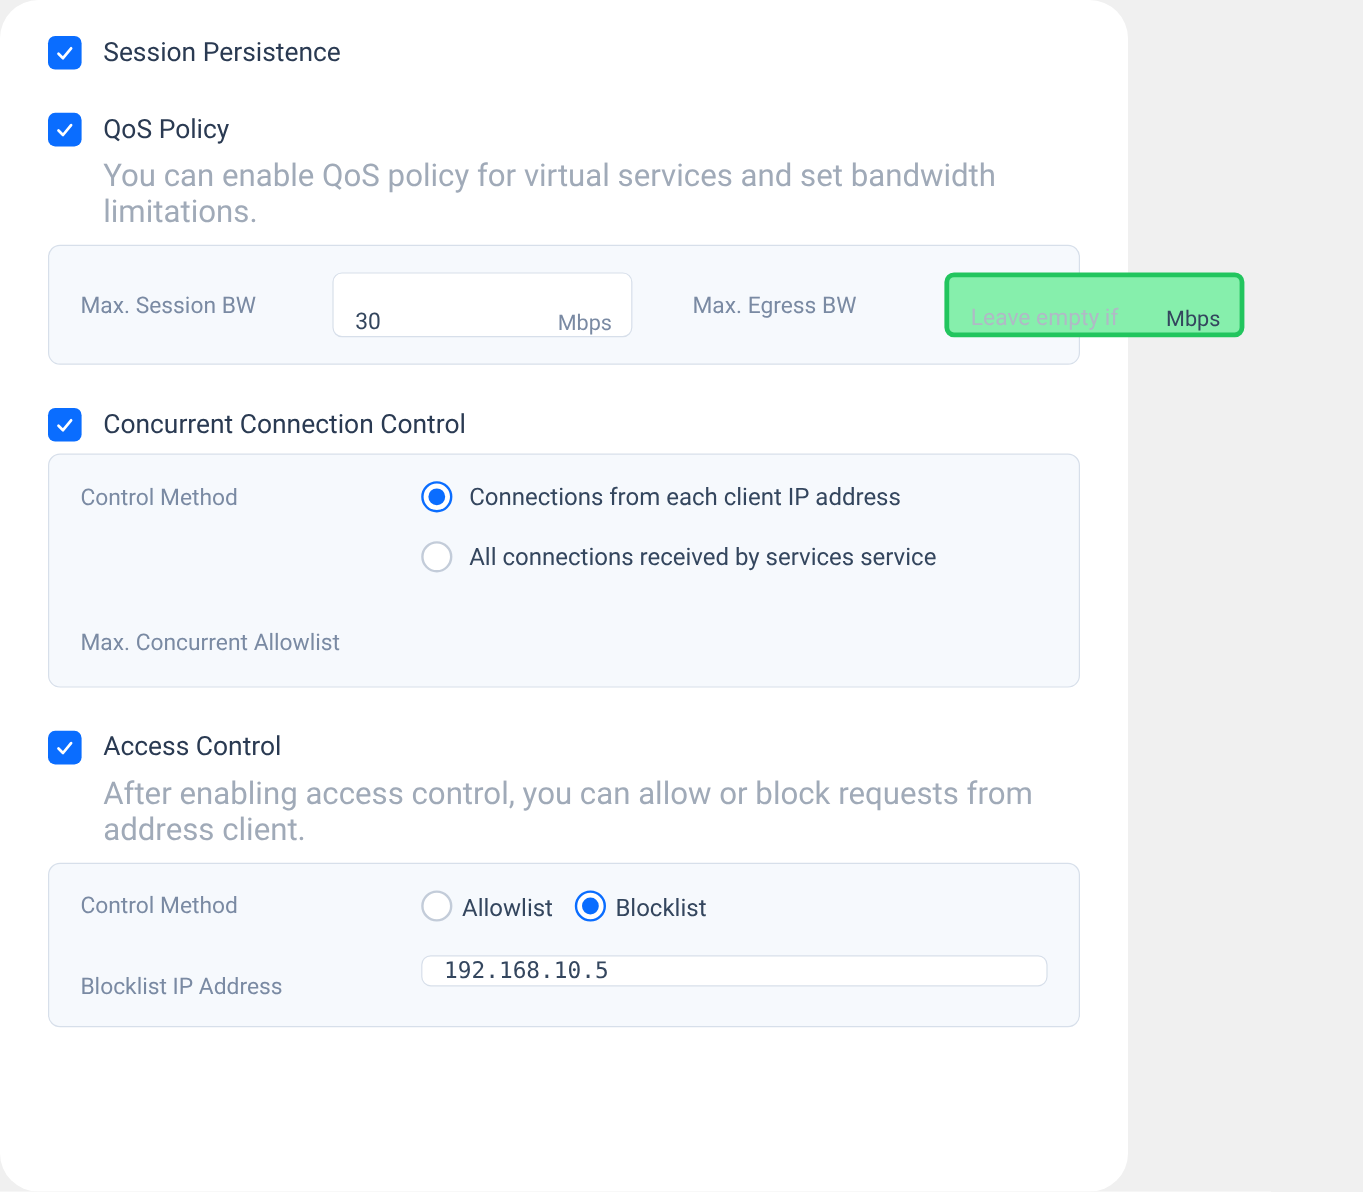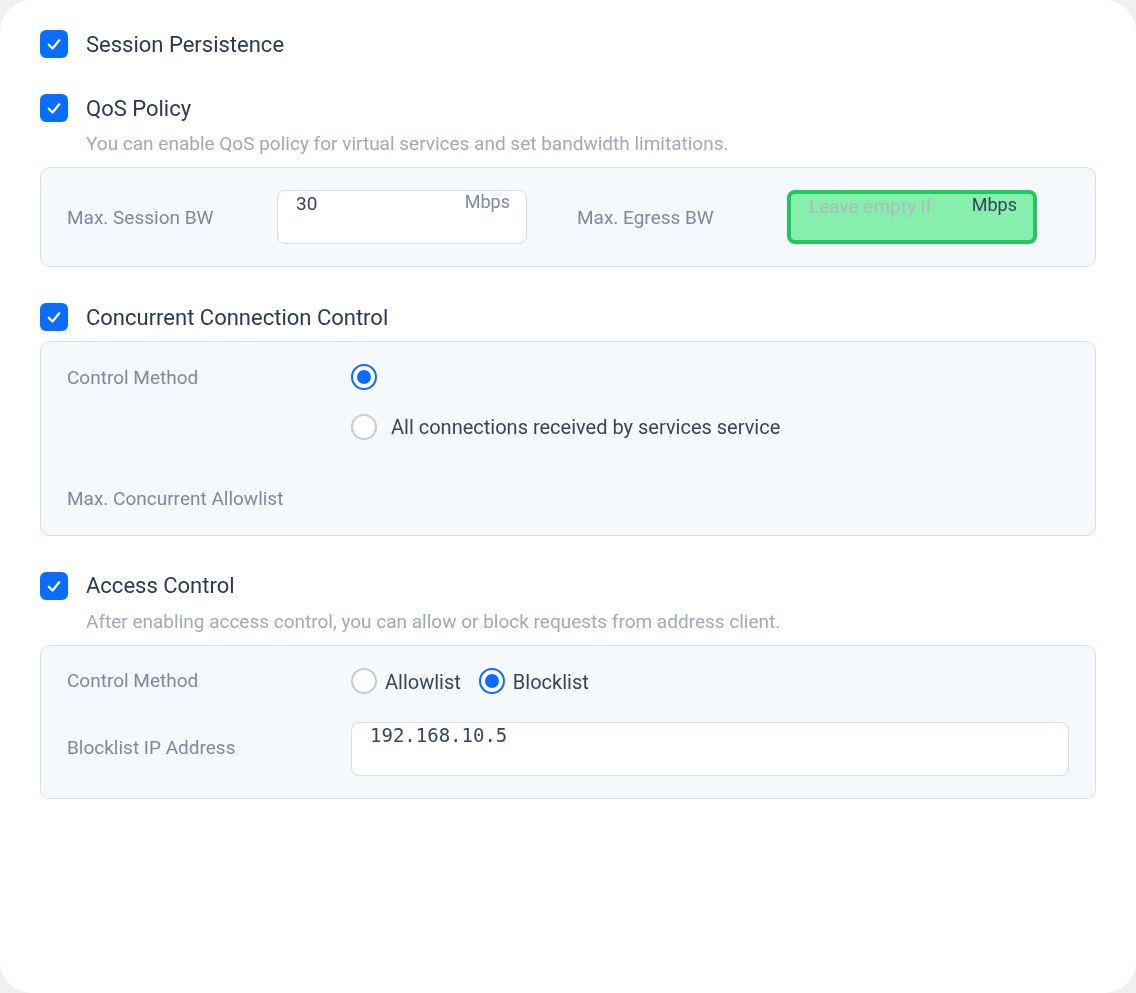--- a/index.html
+++ b/index.html
@@ -5,21 +5,21 @@
   * { box-sizing: border-box; }
   body {
     margin: 0;
     padding: 0;
     background: #f0f0f0;
     font-family: -apple-system, BlinkMacSystemFont, "Segoe UI", Roboto, "Helvetica Neue", Arial, sans-serif;
     font-size: 20px;
     color: #2c3e50;
   }
   .card {
-    width: 1136px;
+    width: 940px;
     min-height: 993px;
     background: #fff;
     border-radius: 32px;
     padding: 30px 40px 49px 40px;
     position: relative;
   }
   .section {
     margin-bottom: 36px;
   }
   .section-header {
@@ -48,21 +48,21 @@
     stroke-linecap: round;
     stroke-linejoin: round;
   }
   .section-title {
     font-size: 22px;
     color: #2a3a52;
     font-weight: 400;
   }
   .section-desc {
     color: #a0aab8;
-    font-size: 19px;
+    font-size: 26px;
     margin-left: 46px;
     margin-bottom: 12px;
   }
   .panel {
     border: 1px solid #d7dfea;
     background: #f6f9fd;
     border-radius: 10px;
     padding: 22px 26px;
   }
   .row {
@@ -78,21 +78,21 @@
     font-size: 19px;
     min-width: 180px;
   }
   .field-label.wide {
     min-width: 260px;
     max-width: 260px;
   }
   .input-wrap {
     position: relative;
     display: flex;
-    align-items: flex-start;
+    align-items: flex-end;
     background: #fff;
     border: 1px solid #d7dfea;
     border-radius: 8px;
     height: 54px;
     padding: 0 16px;
     flex: 0 0 auto;
   }
   .input-wrap.small { width: 250px; }
   .input-wrap.full { width: 100%; flex: 1; }
   .input-wrap.ghost {
@@ -178,20 +178,21 @@
   .radio-group-inline {
     display: flex;
     align-items: flex-end;
     gap: 8px;
   }
   .radio-group-inline .radio-label {
     margin-right: 10px;
   }
   .field-col {
     display: flex;
+    flex-direction: column;
     flex: 1;
   }
   .stack {
     display:flex;
     flex-direction:column;
     gap:24px;
   }
   .align-top { align-items: flex-start; }
   .conn-label {
     min-width:260px;
@@ -250,20 +251,21 @@
           </svg>
       </div>
       <div class="section-title">Concurrent Connection Control</div>
     </div>
     <div class="panel">
       <div class="row align-top">
         <div class="field-label wide" style="padding-top:2px;">Control Method</div>
         <div class="stack">
           <div class="radio-row">
             <div class="radio selected"></div>
+            <div class="radio-label">Connections from each client IP address</div>
           </div>
           <div class="radio-row">
             <div class="radio"></div>
             <div class="radio-label">All connections received by services service</div>
           </div>
         </div>
       </div>
       <div class="row align-top" style="margin-top:34px;">
         <div class="field-label wide conn-label">Max. Concurrent Allowlist</div>
       </div>

